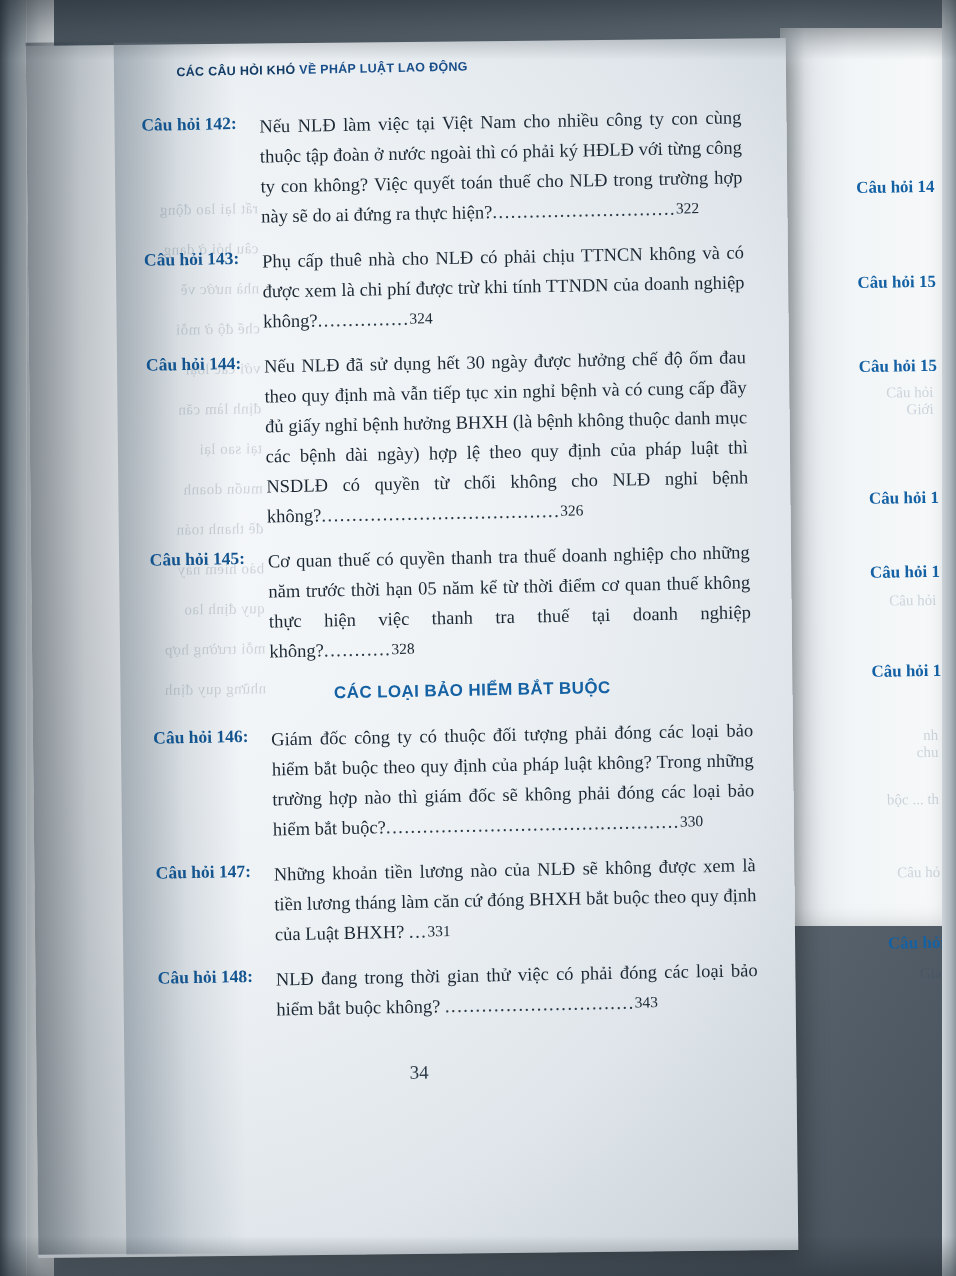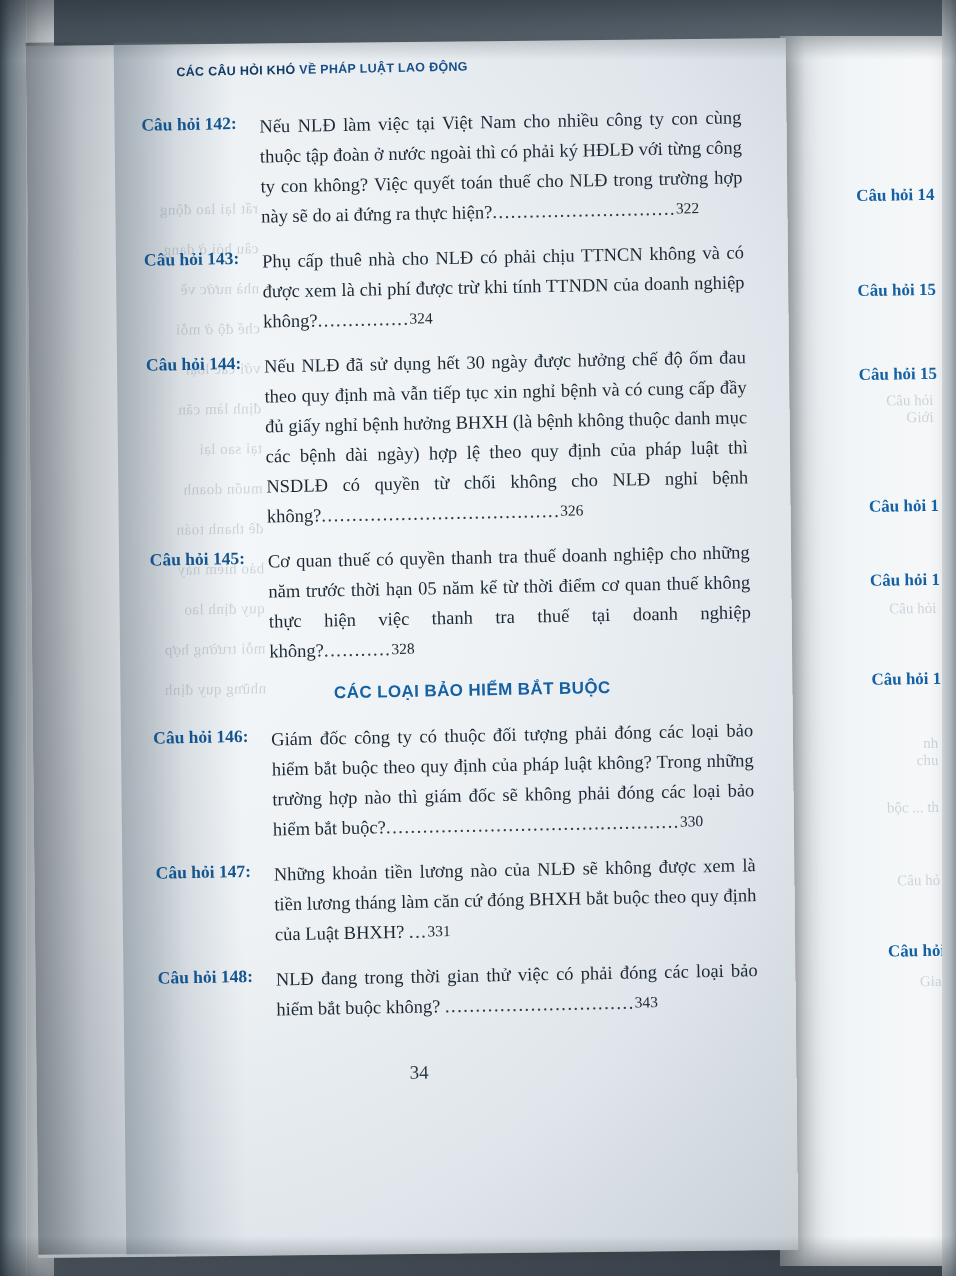--- a/index.html
+++ b/index.html
@@ -31,22 +31,22 @@
   }
   .left-stack::after {
     content: "";
     position: absolute;
     left: 26px; top: 0; bottom: 0; width: 1px;
     background: rgba(255,255,255,.18);
   }
   
   .right-page {
     position: absolute;
-    right: 0; top: 36px;
-    width: 176px; height: 1230px;
+    right: 0; top: 28px;
+    width: 176px; height: 898px;
     background: linear-gradient(90deg, #b9c2c8 0%, #e3e8ec 14%, #f2f5f7 40%, #f7f9fa 100%);
     box-shadow: -8px 0 22px rgba(0,0,0,.18) inset;
   }
   .right-page-edge {
     position: absolute;
     right: 0; top: 0;
     width: 14px; height: 1276px;
     background: linear-gradient(90deg, #cdd4d9 0%, #aeb7bd 60%, #8d969d 100%);
   }
   

